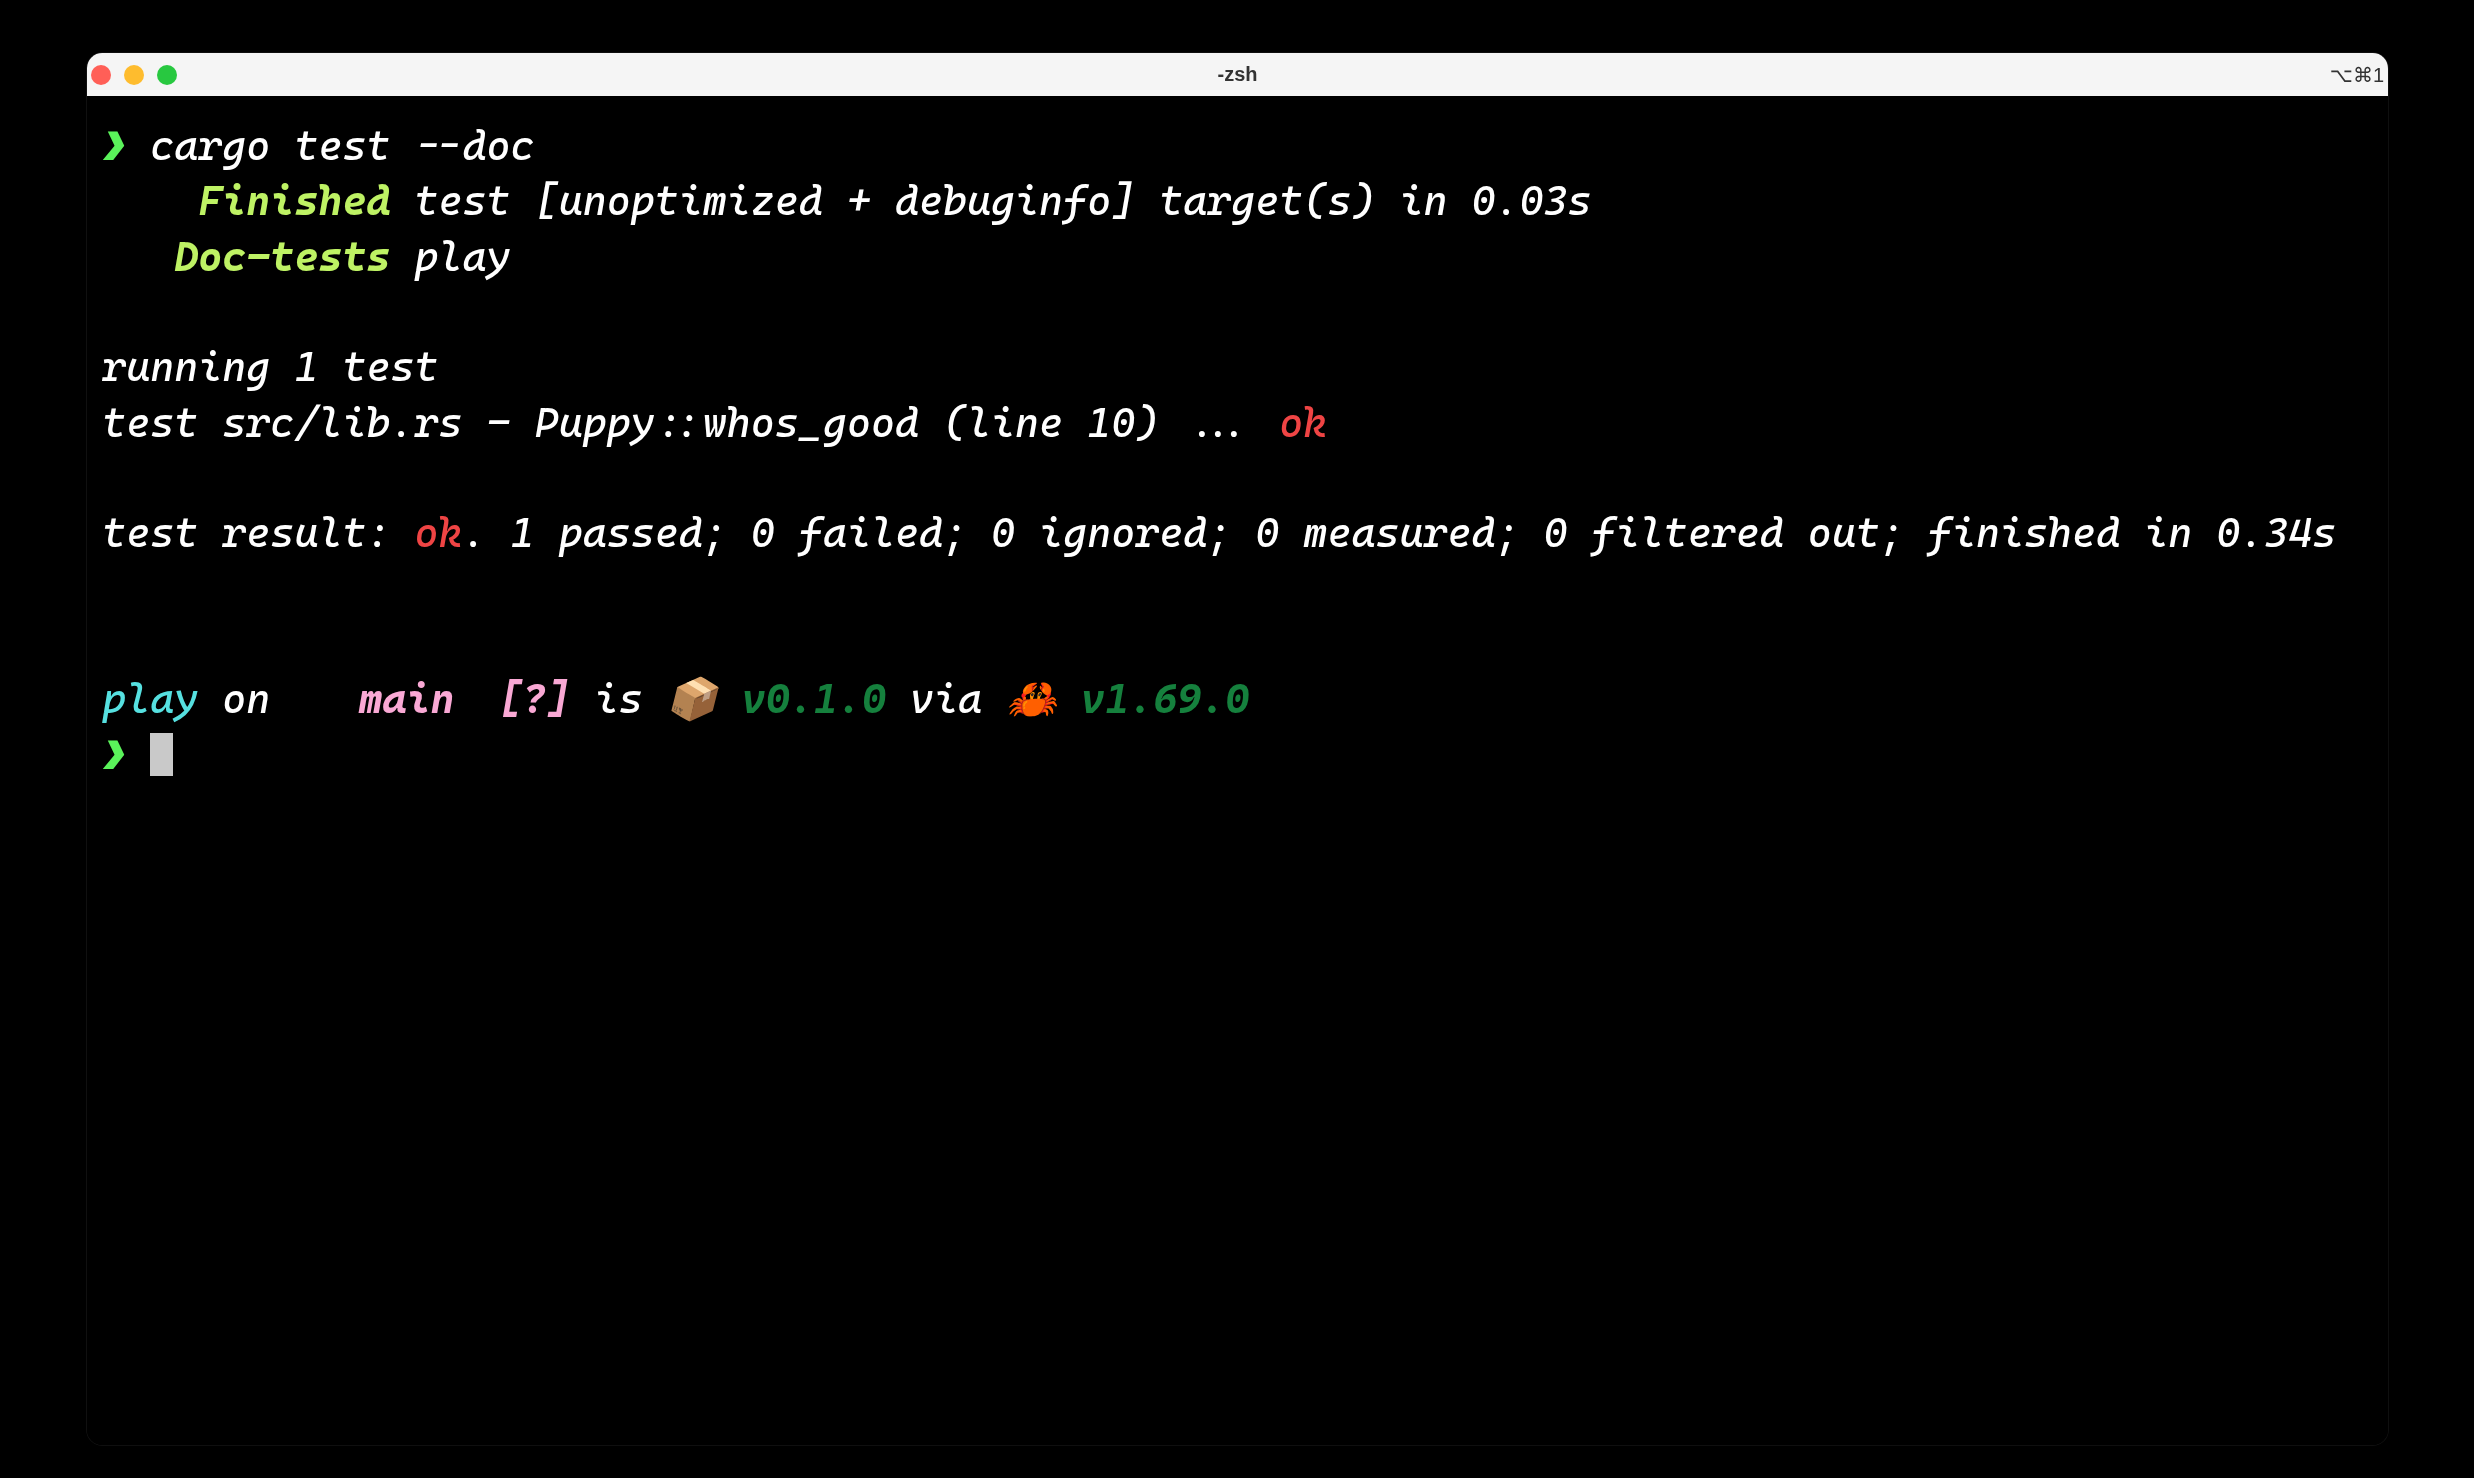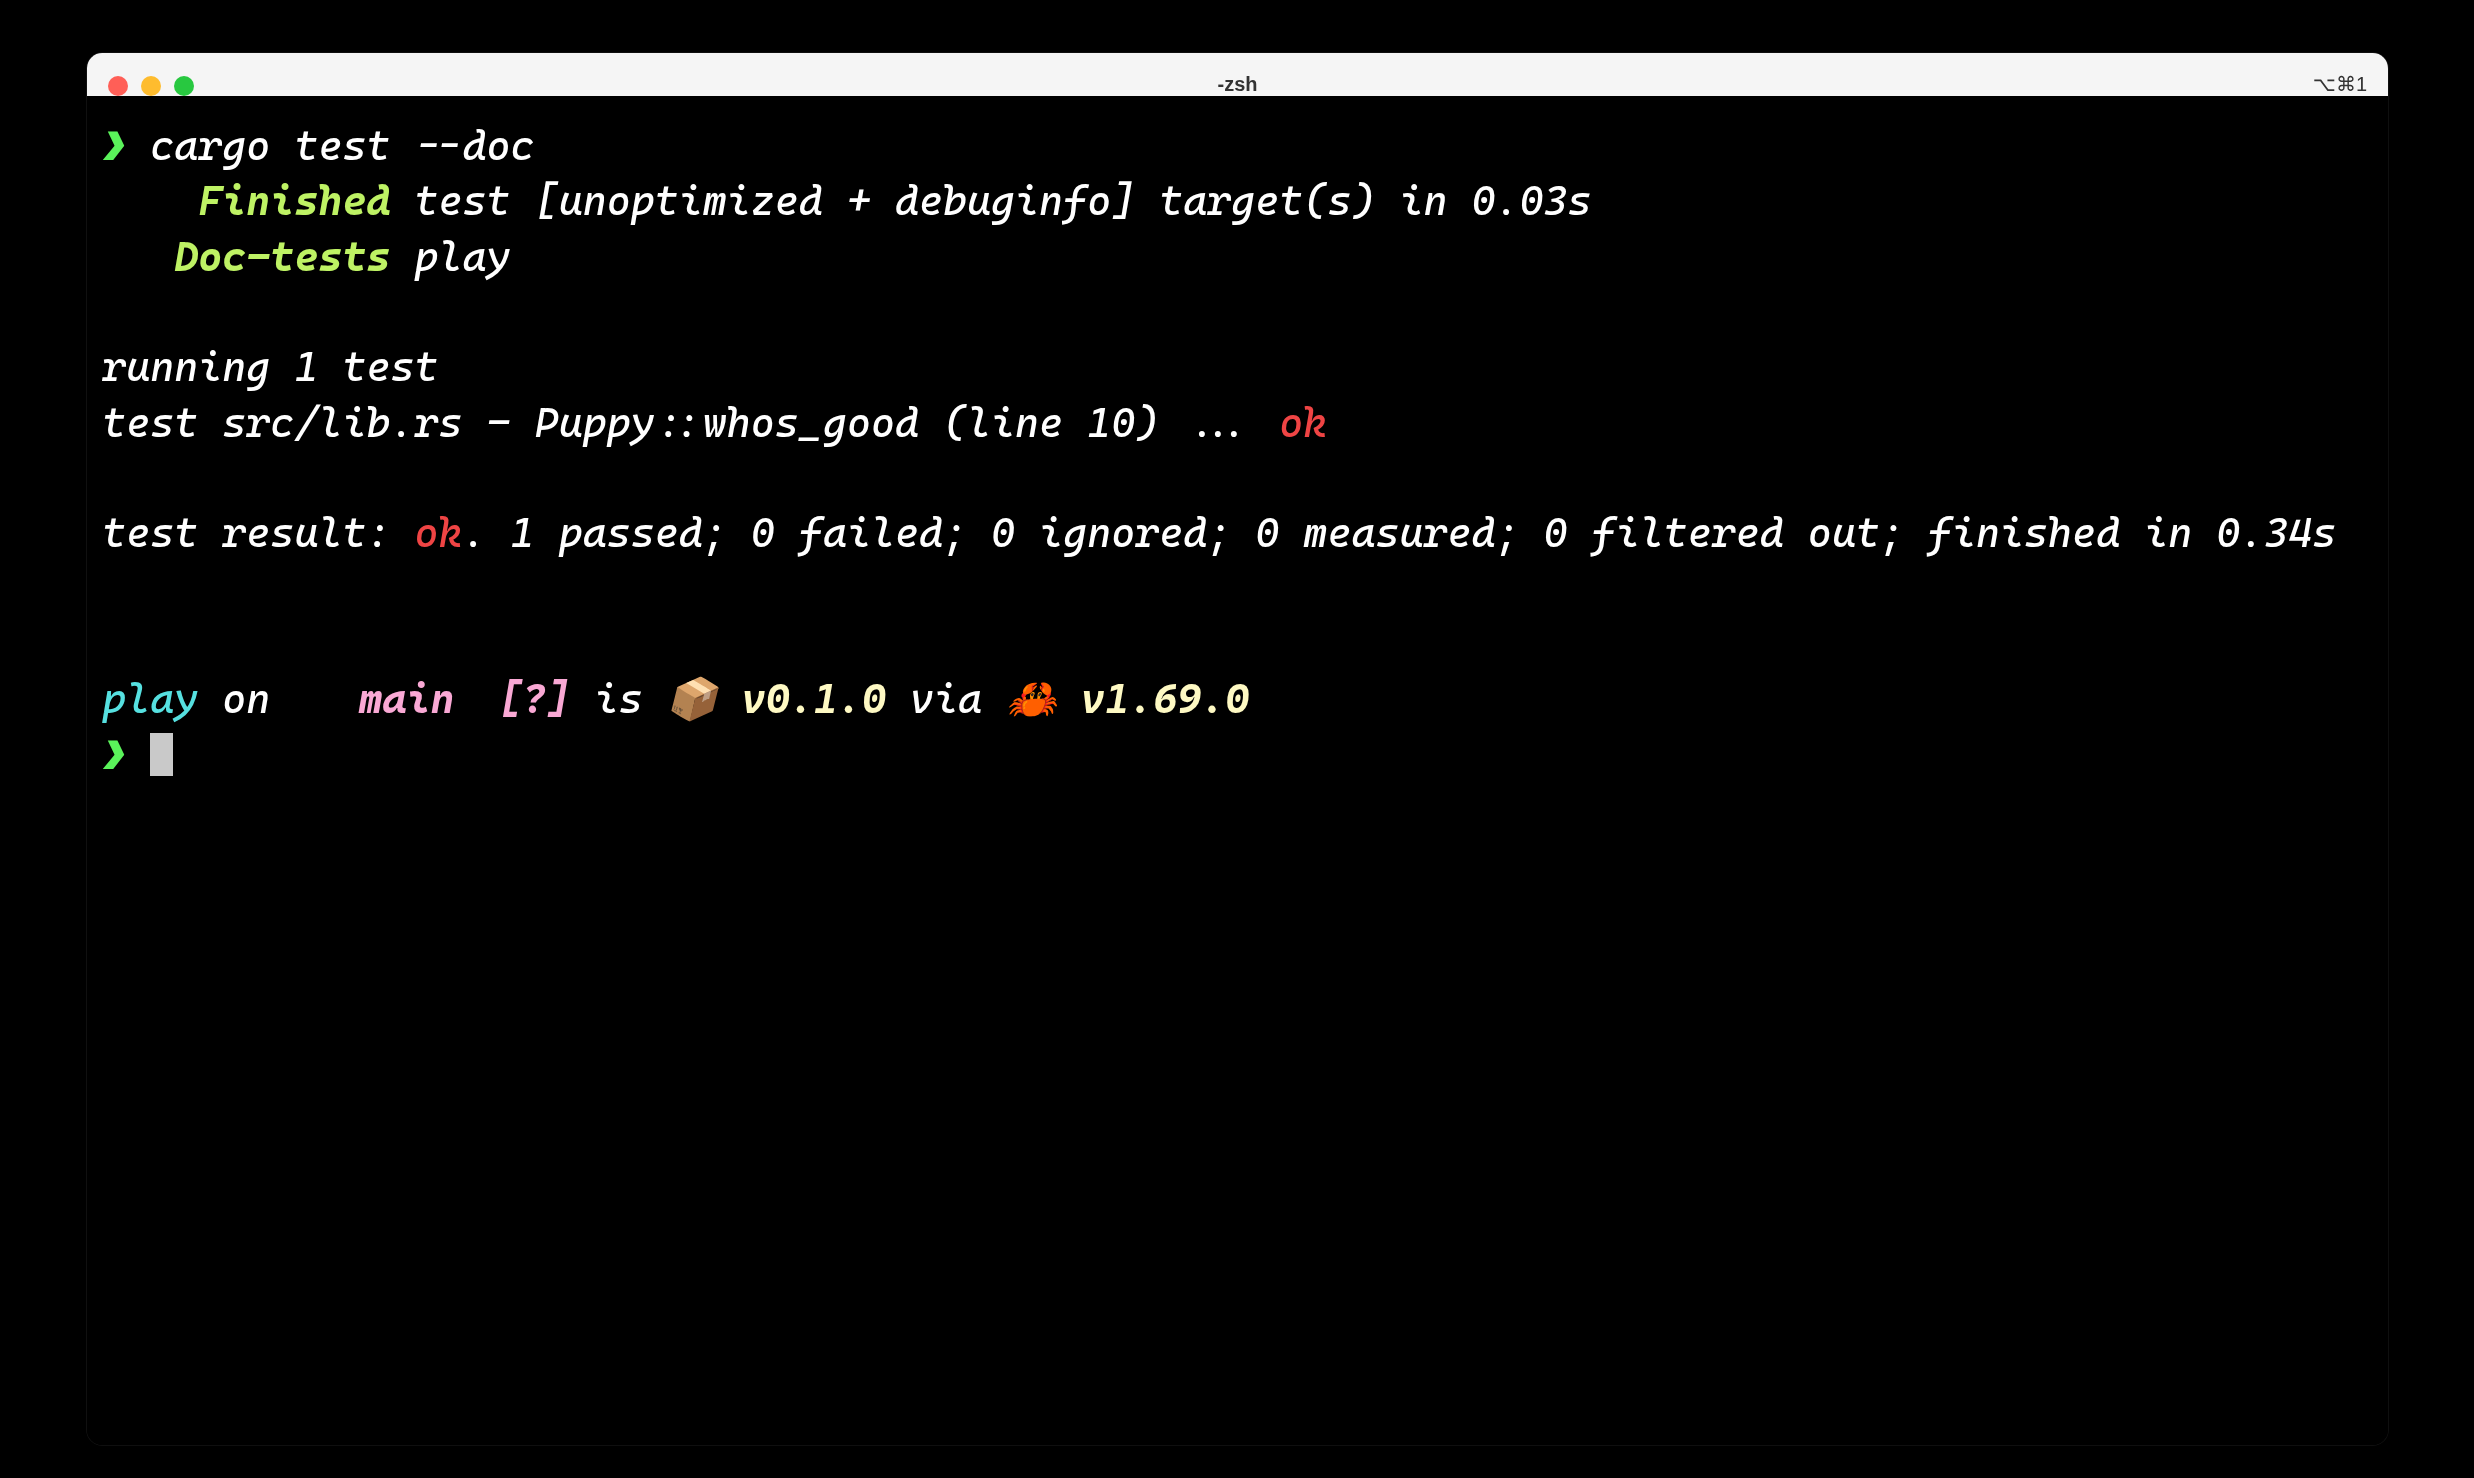--- a/index.html
+++ b/index.html
@@ -21,23 +21,23 @@
       width: 2301px;
       background: #000;
       border-radius: 15.2px;
       overflow: hidden;
       box-shadow: 0 0 0 0.8px rgba(255,255,255,0.08);
     }
     .titlebar {
       height: 43px;
       background: #f5f5f5;
       display: flex;
-      align-items: flex-end;
+      align-items: center;
       position: relative;
-      padding: 0 21px;
+      padding: 0 4px;
     }
     .traffic-lights {
       display: flex;
       gap: 13px;
       align-items: center;
     }
     .traffic-light {
       width: 20px;
       height: 20px;
       border-radius: 50%;
@@ -68,21 +68,21 @@
       line-height: 1.35;
       color: #fff;
       min-height: 1349px;
       white-space: pre-wrap;
       word-wrap: break-word;
     }
     .green { color: #ef4444; }
     .bold-green { color: #bef264; font-weight: bold; }
     .cyan { color: #56e0e0; }
     .purple { color: #f9a8d4; font-weight: bold; margin-left: 20px; }
-    .salmon { color: #fef9c3; font-weight: bold; }
+    .salmon { color: #15803d; font-weight: bold; }
     .white { color: #fff; }
     .prompt-arrow { color: #5af25a; font-weight: bold; }
     .cursor {
       display: inline-block;
       width: 23px;
       height: 43px;
       background: #c9c9c9;
       vertical-align: text-bottom;
       margin-bottom: 3px;
     }

